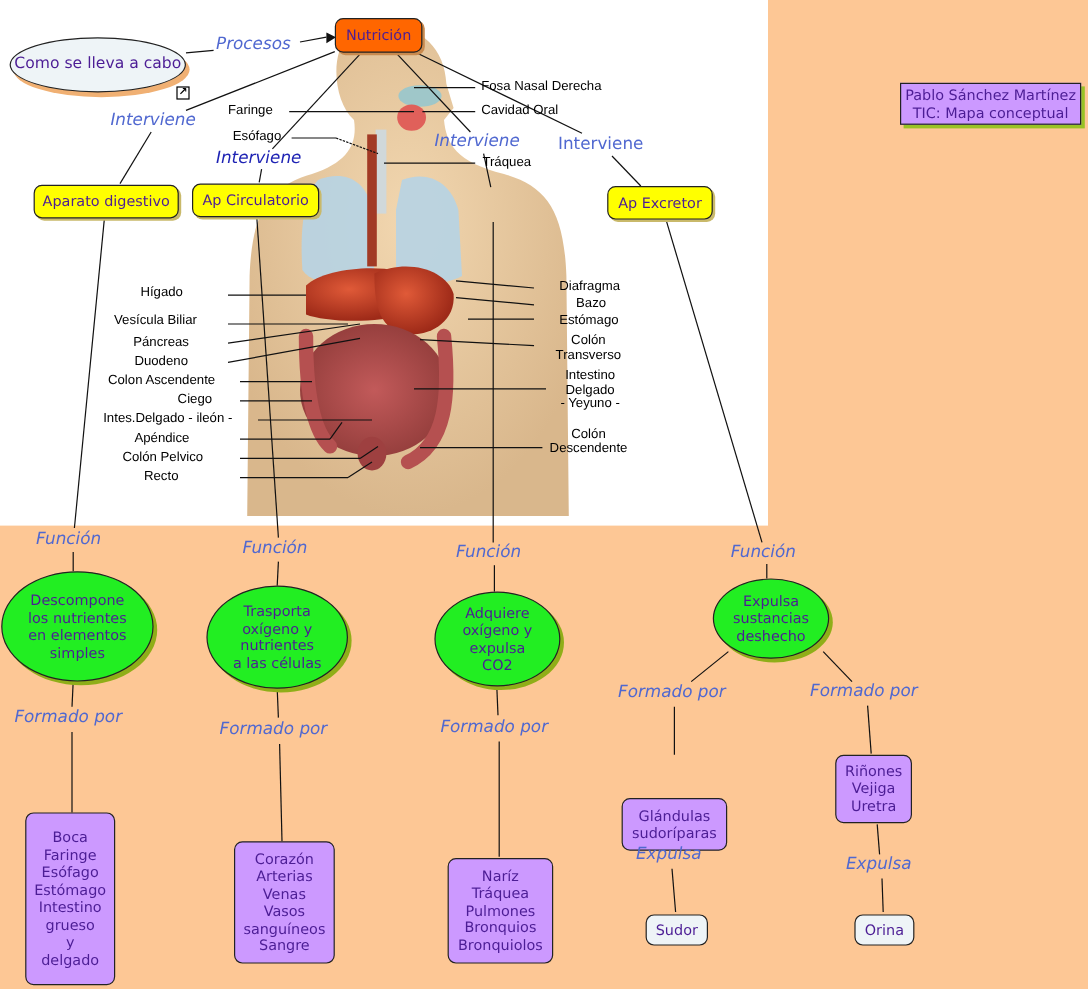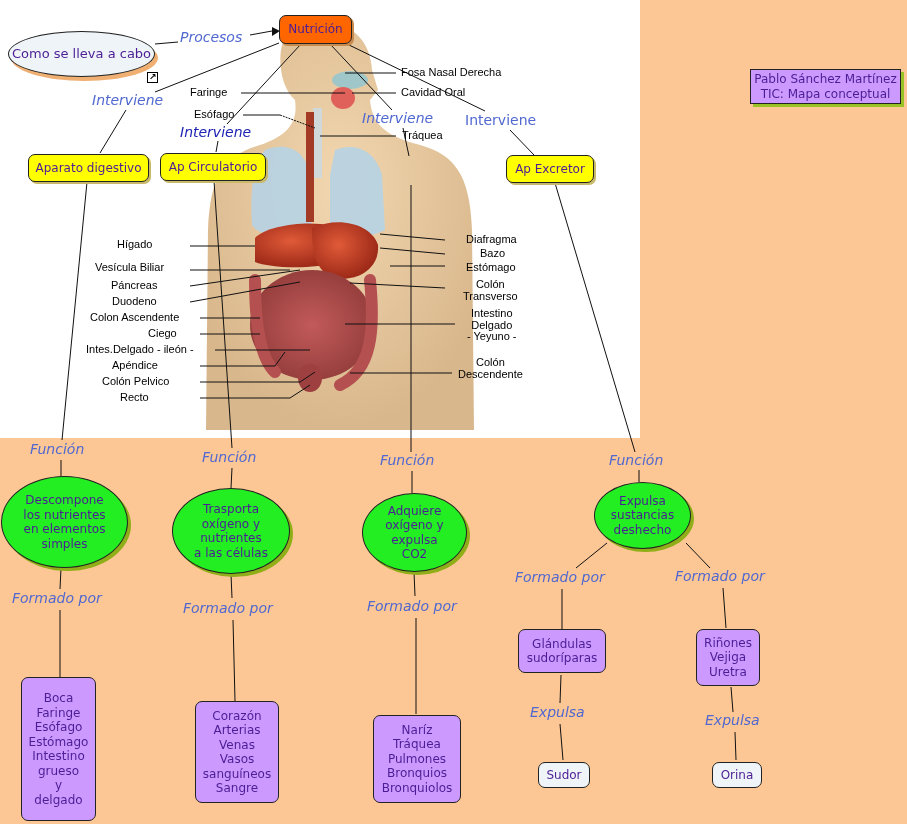--- a/index.html
+++ b/index.html
@@ -240,21 +240,21 @@
 Arterias
 Venas
 Vasos
 sanguíneos
 Sangre</div>
   <div class="node purple" style="left:373px; top:715px; width:88px; height:88px;">Naríz
 Tráquea
 Pulmones
 Bronquios
 Bronquiolos</div>
-  <div class="node purple" style="left:518px; top:629px; width:88px; height:44px;">Glándulas
+  <div class="node purple" style="left:518px; top:665px; width:88px; height:44px;">Glándulas
 sudoríparas</div>
   <div class="node purple" style="left:696px; top:629px; width:64px; height:57px;">Riñones
 Vejiga
 Uretra</div>
 
   <div class="lbl" style="left:530px; top:704px;">Expulsa</div>
   <div class="lbl" style="left:705px; top:712px;">Expulsa</div>
 
   <div class="node palebox" style="left:538px; top:762px; width:52px; height:26px;">Sudor</div>
   <div class="node palebox" style="left:712px; top:762px; width:50px; height:26px;">Orina</div>

